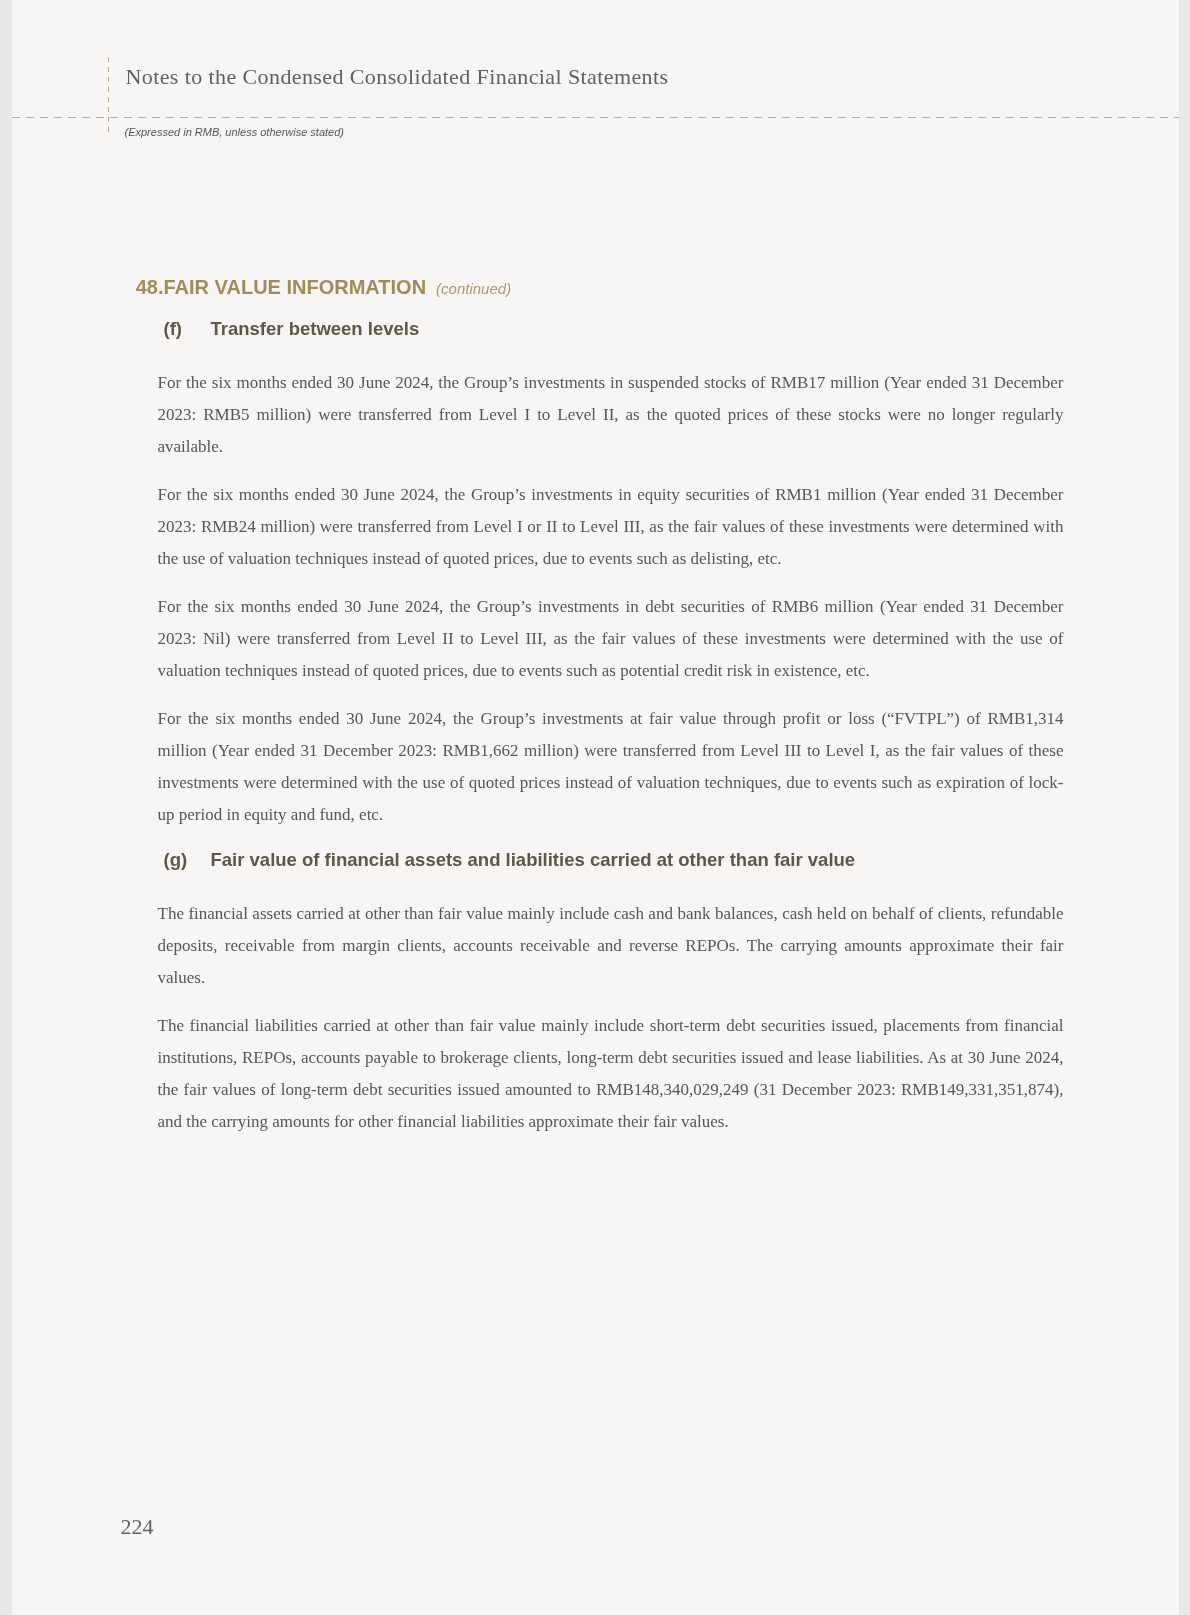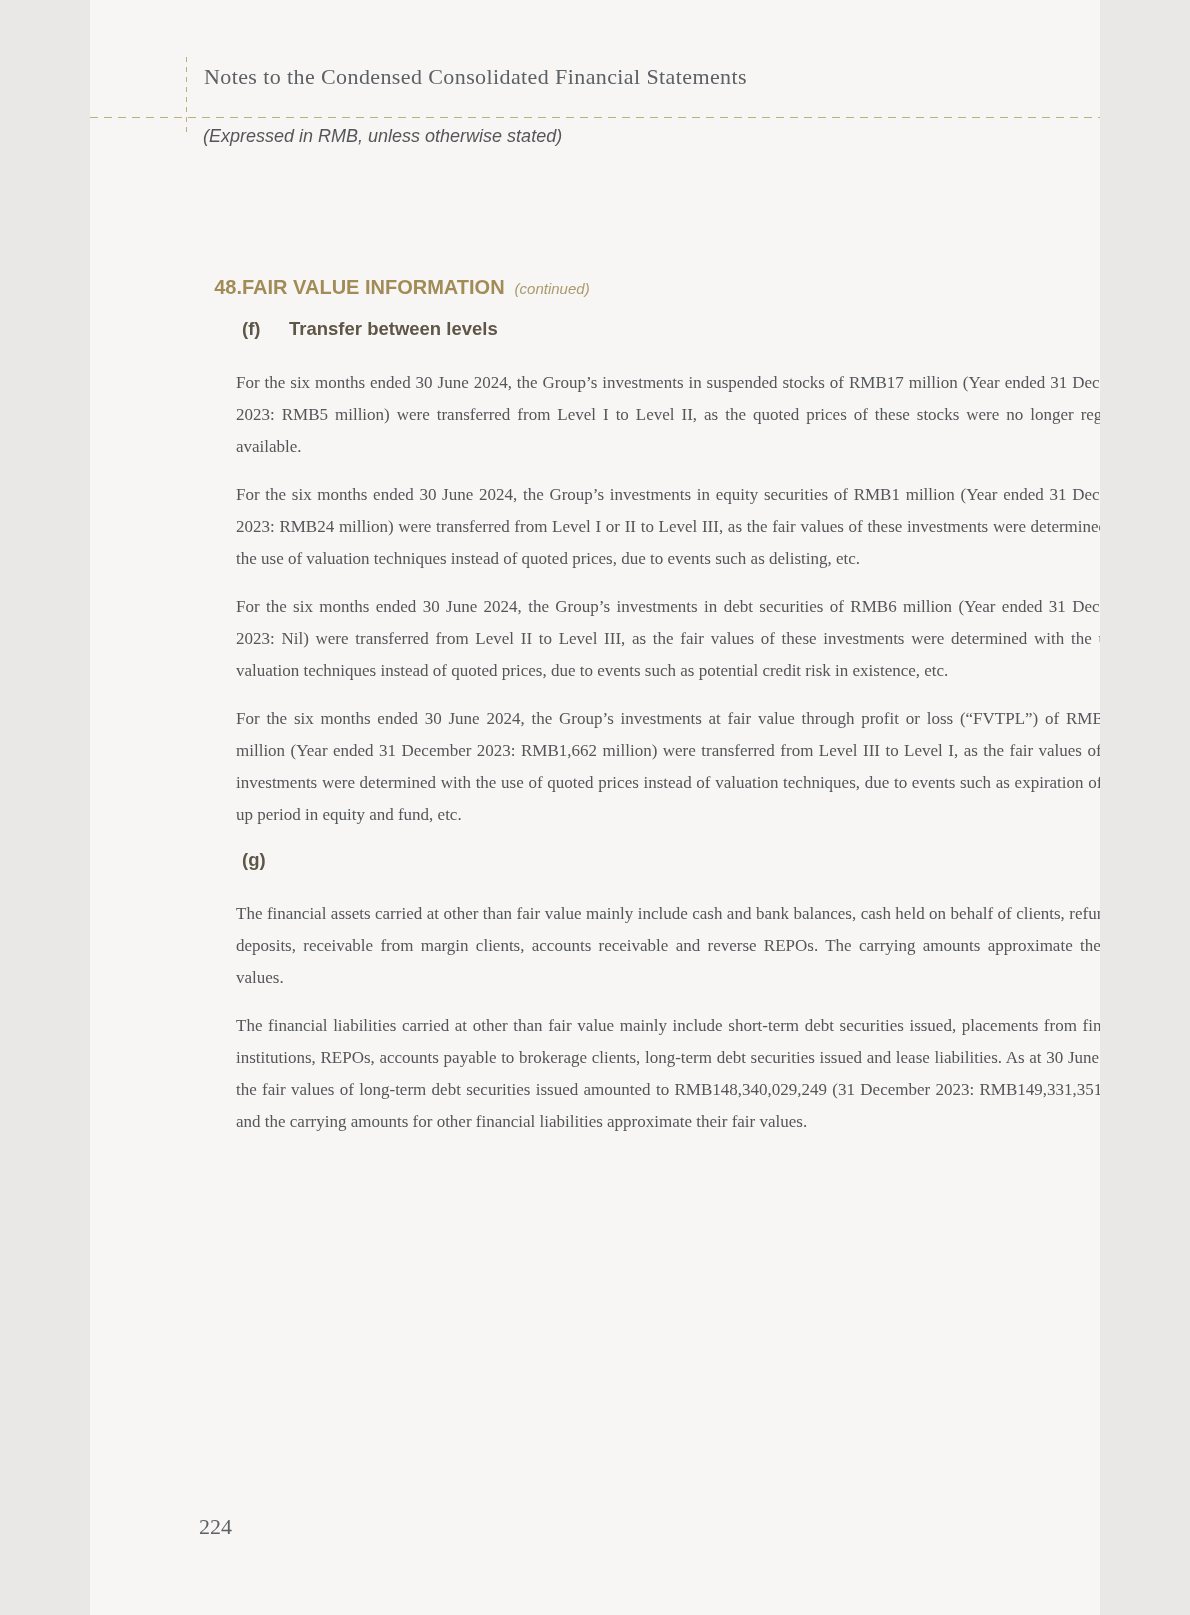--- a/index.html
+++ b/index.html
@@ -2,21 +2,21 @@
 <html><head>
 <meta charset="utf-8">
 <style>
   html, body {
     margin: 0;
     padding: 0;
     background: #e9e8e6;
   }
   .page {
     position: relative;
-    width: 1010px;
+    width: 1167px;
     height: 1615px;
     margin: 0 auto;
     background: #f7f6f4;
     overflow: hidden;
     font-family: "Liberation Sans", sans-serif;
   }
   
   .v-dash {
     position: absolute;
     left: 96px;
@@ -43,21 +43,21 @@
     font-size: 22px;
     letter-spacing: 0.4px;
     color: #5d6064;
     white-space: nowrap;
   }
   .doc-subtitle {
     position: absolute;
     left: 113px;
     top: 126px;
     font-style: italic;
-    font-size: 18px;
+    font-size: 11px;
     color: #55565a;
     white-space: nowrap;
   }
   .content {
     position: absolute;
     left: 110px;
     top: 274px;
     width: 996px;
   }
   .section-heading {
@@ -147,20 +147,21 @@
         <p>For the six months ended 30 June 2024, the Group’s investments in suspended stocks of RMB17 million (Year ended 31 December 2023: RMB5 million) were transferred from Level I to Level II, as the quoted prices of these stocks were no longer regularly available.</p>
         <p>For the six months ended 30 June 2024, the Group’s investments in equity securities of RMB1 million (Year ended 31 December 2023: RMB24 million) were transferred from Level I or II to Level III, as the fair values of these investments were determined with the use of valuation techniques instead of quoted prices, due to events such as delisting, etc.</p>
         <p>For the six months ended 30 June 2024, the Group’s investments in debt securities of RMB6 million (Year ended 31 December 2023: Nil) were transferred from Level II to Level III, as the fair values of these investments were determined with the use of valuation techniques instead of quoted prices, due to events such as potential credit risk in existence, etc.</p>
         <p>For the six months ended 30 June 2024, the Group’s investments at fair value through profit or loss (“FVTPL”) of RMB1,314 million (Year ended 31 December 2023: RMB1,662 million) were transferred from Level III to Level I, as the fair values of these investments were determined with the use of quoted prices instead of valuation techniques, due to events such as expiration of lock-up period in equity and fund, etc.</p>
       </div>
     </div>
 
     <div class="subsection">
       <div class="sub-heading second">
         <span class="sub-label">(g)</span>
+        <span class="sub-title">Fair value of financial assets and liabilities carried at other than fair value</span>
       </div>
       <div class="paras">
         <p>The financial assets carried at other than fair value mainly include cash and bank balances, cash held on behalf of clients, refundable deposits, receivable from margin clients, accounts receivable and reverse REPOs. The carrying amounts approximate their fair values.</p>
         <p>The financial liabilities carried at other than fair value mainly include short-term debt securities issued, placements from financial institutions, REPOs, accounts payable to brokerage clients, long-term debt securities issued and lease liabilities. As at 30 June 2024, the fair values of long-term debt securities issued amounted to RMB148,340,029,249 (31 December 2023: RMB149,331,351,874), and the carrying amounts for other financial liabilities approximate their fair values.</p>
       </div>
     </div>
 
   </div>
 
   <div class="page-number">224</div>

